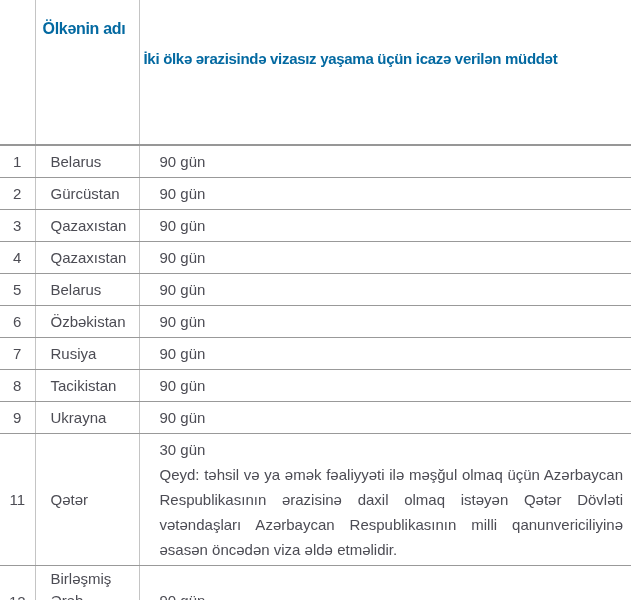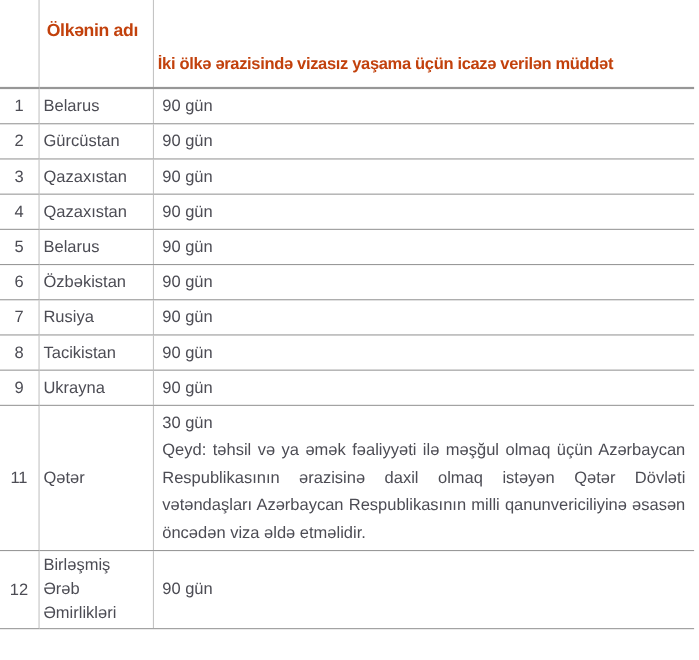--- a/index.html
+++ b/index.html
@@ -25,45 +25,45 @@
   col.c-duration { width: 492px; }
 
   th, td { vertical-align: middle; }
 
   
   th + th, td + td { border-left: 1px solid #c4c4c4; }
 
   thead th {
     border-bottom: 2px solid #979797;
     font-weight: bold;
-    color: #c2410c;
+    color: #0369a1;
     text-align: left;
     vertical-align: top;
     white-space: nowrap;
-    height: 80px;
+    height: 145px;
     box-sizing: border-box;
   }
   th.h-country  { font-size: 16px; letter-spacing: -0.3px; padding: 20px 2px 0 7px; }
   th.h-duration { font-size: 15px; letter-spacing: -0.3px; padding: 50px 8px 0 4px; margin-left: 13px; }
 
   tbody td {
     border-bottom: 1px solid #999999;
     height: 25px;
     box-sizing: content-box;
   }
   td.num {
     text-align: center;
     padding: 2px 4px;
   }
   td.country {
-    padding: 2px 4px 2px 4px;
+    padding: 2px 4px 2px 15px;
     line-height: 22px;
   }
   td.duration {
-    padding: 3px 8px 3px 8px;
+    padding: 3px 8px 3px 20px;
     line-height: 22px;
   }
   td.duration.has-note { line-height: 25px; }
   td.duration .note {
     text-align: justify;
     line-height: 25px;
   }
 </style>
 </head>
 <body>

